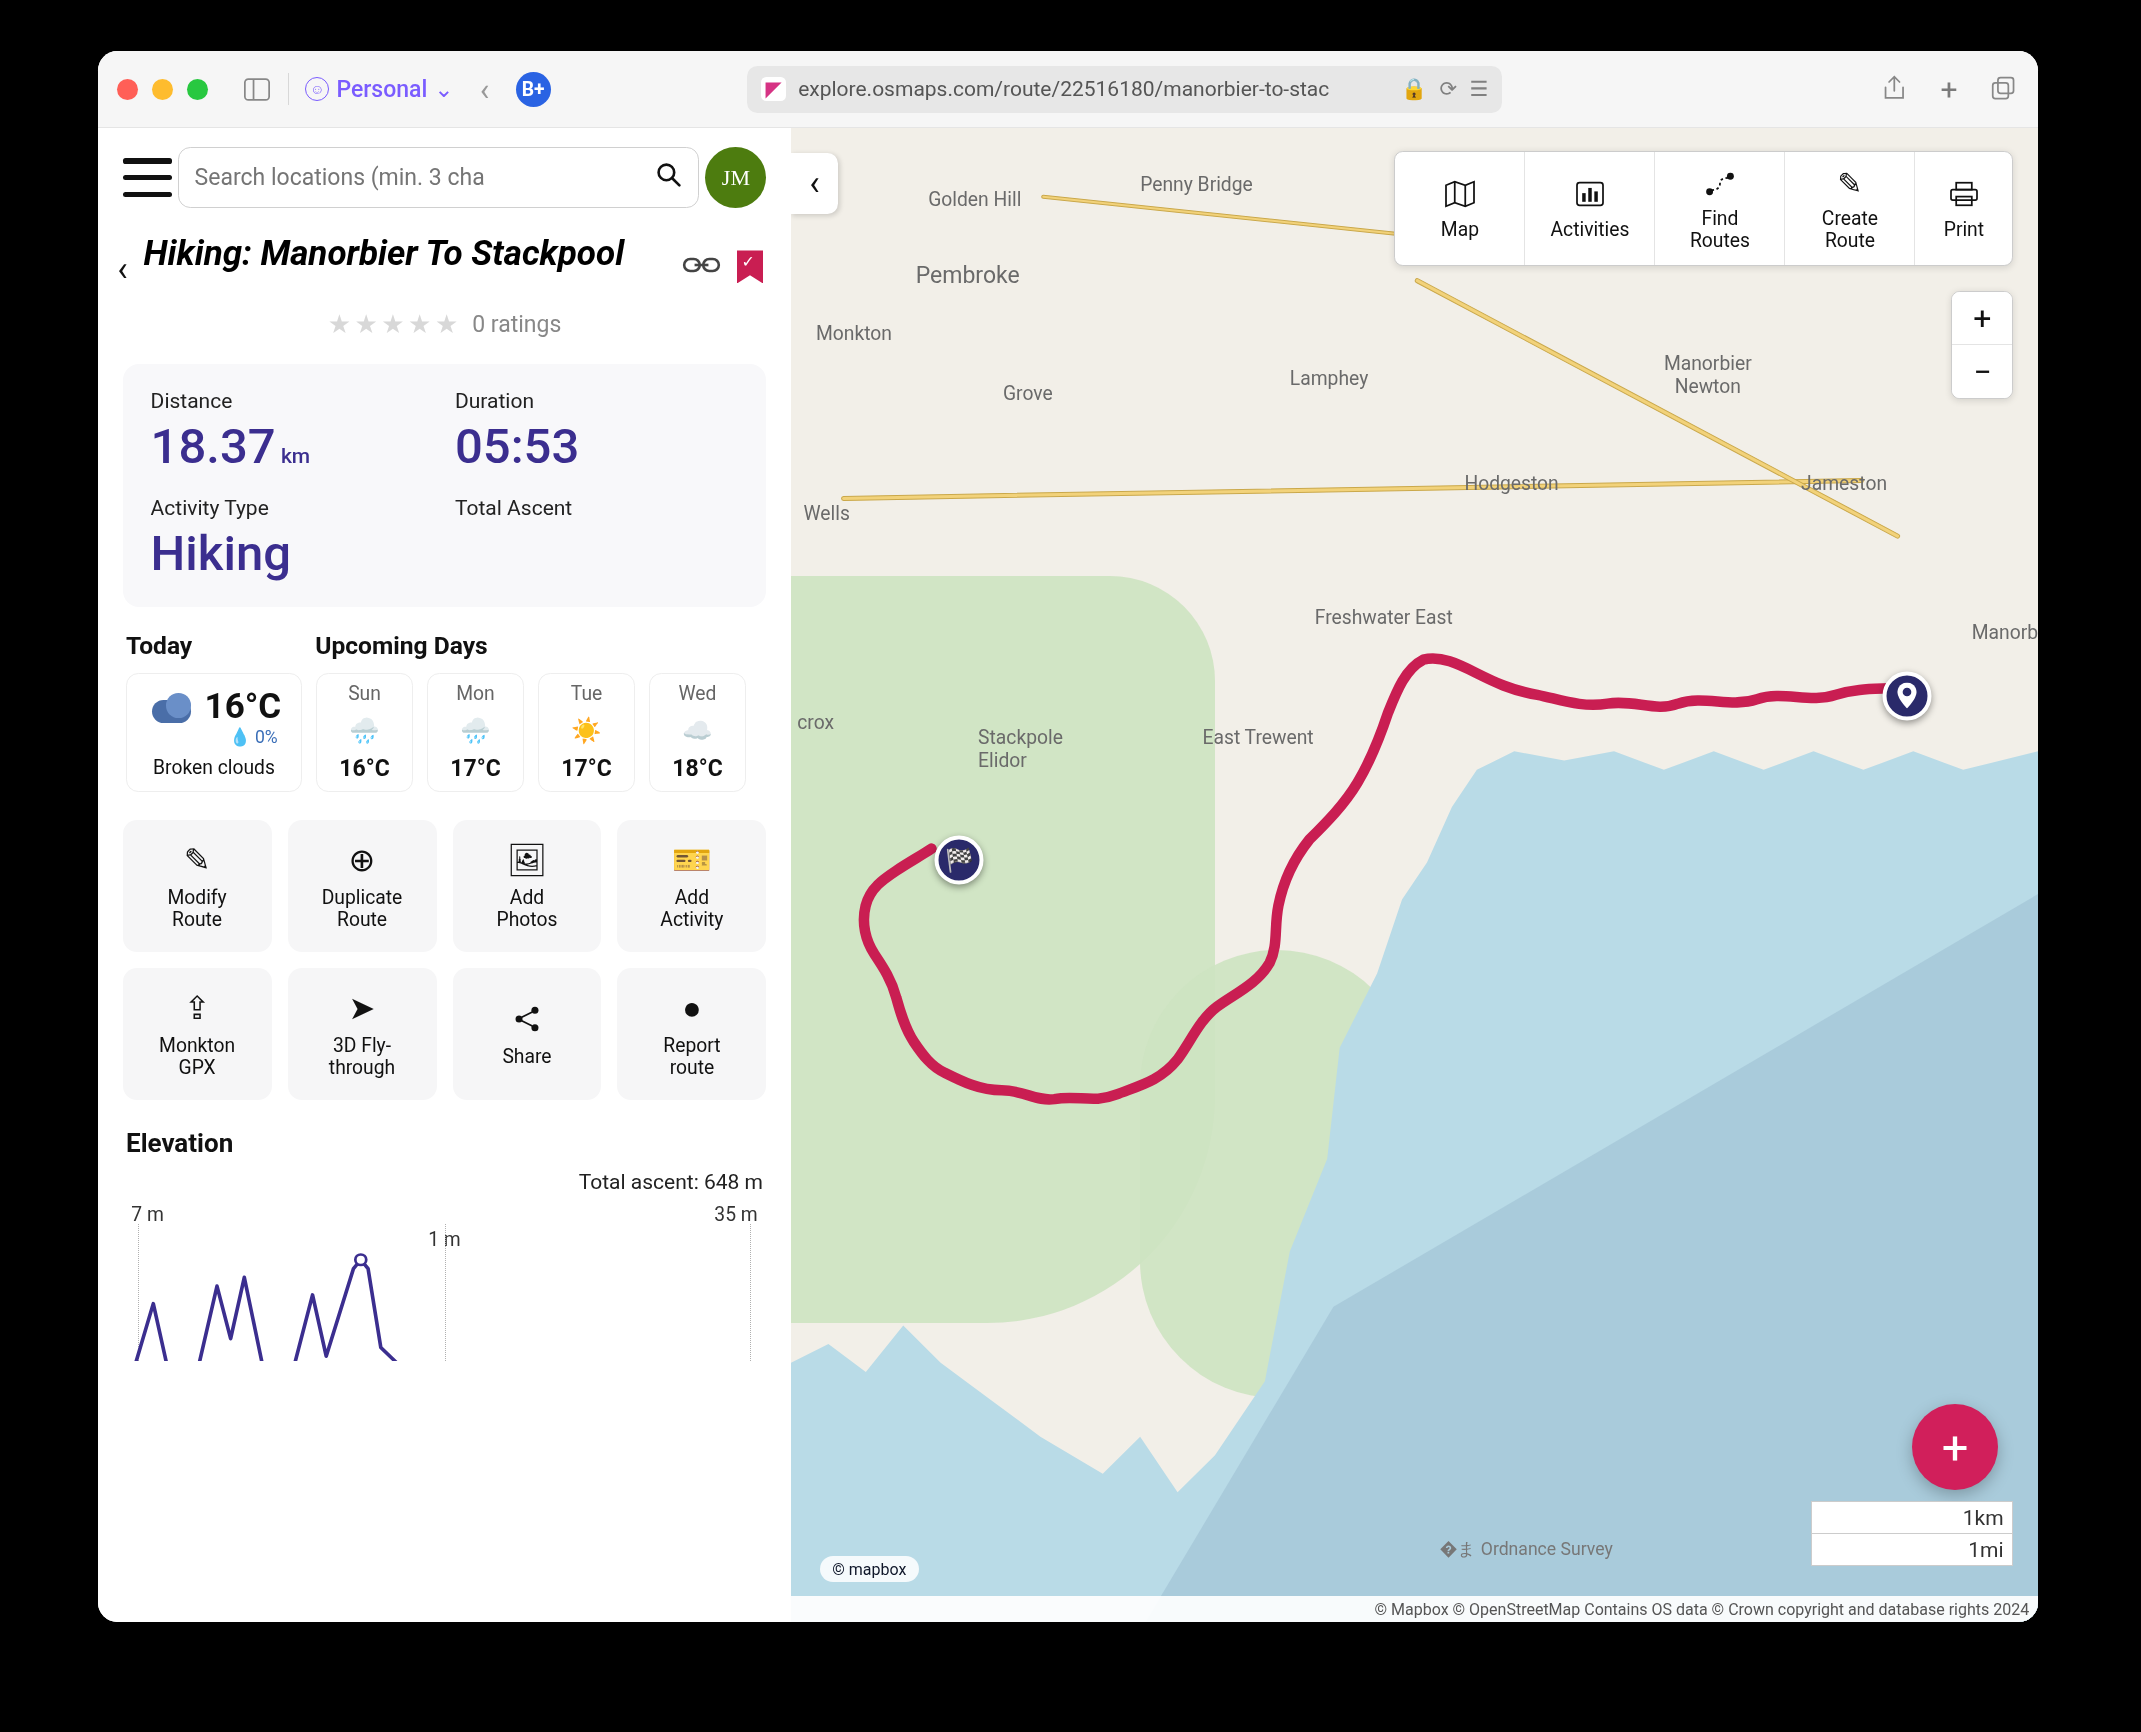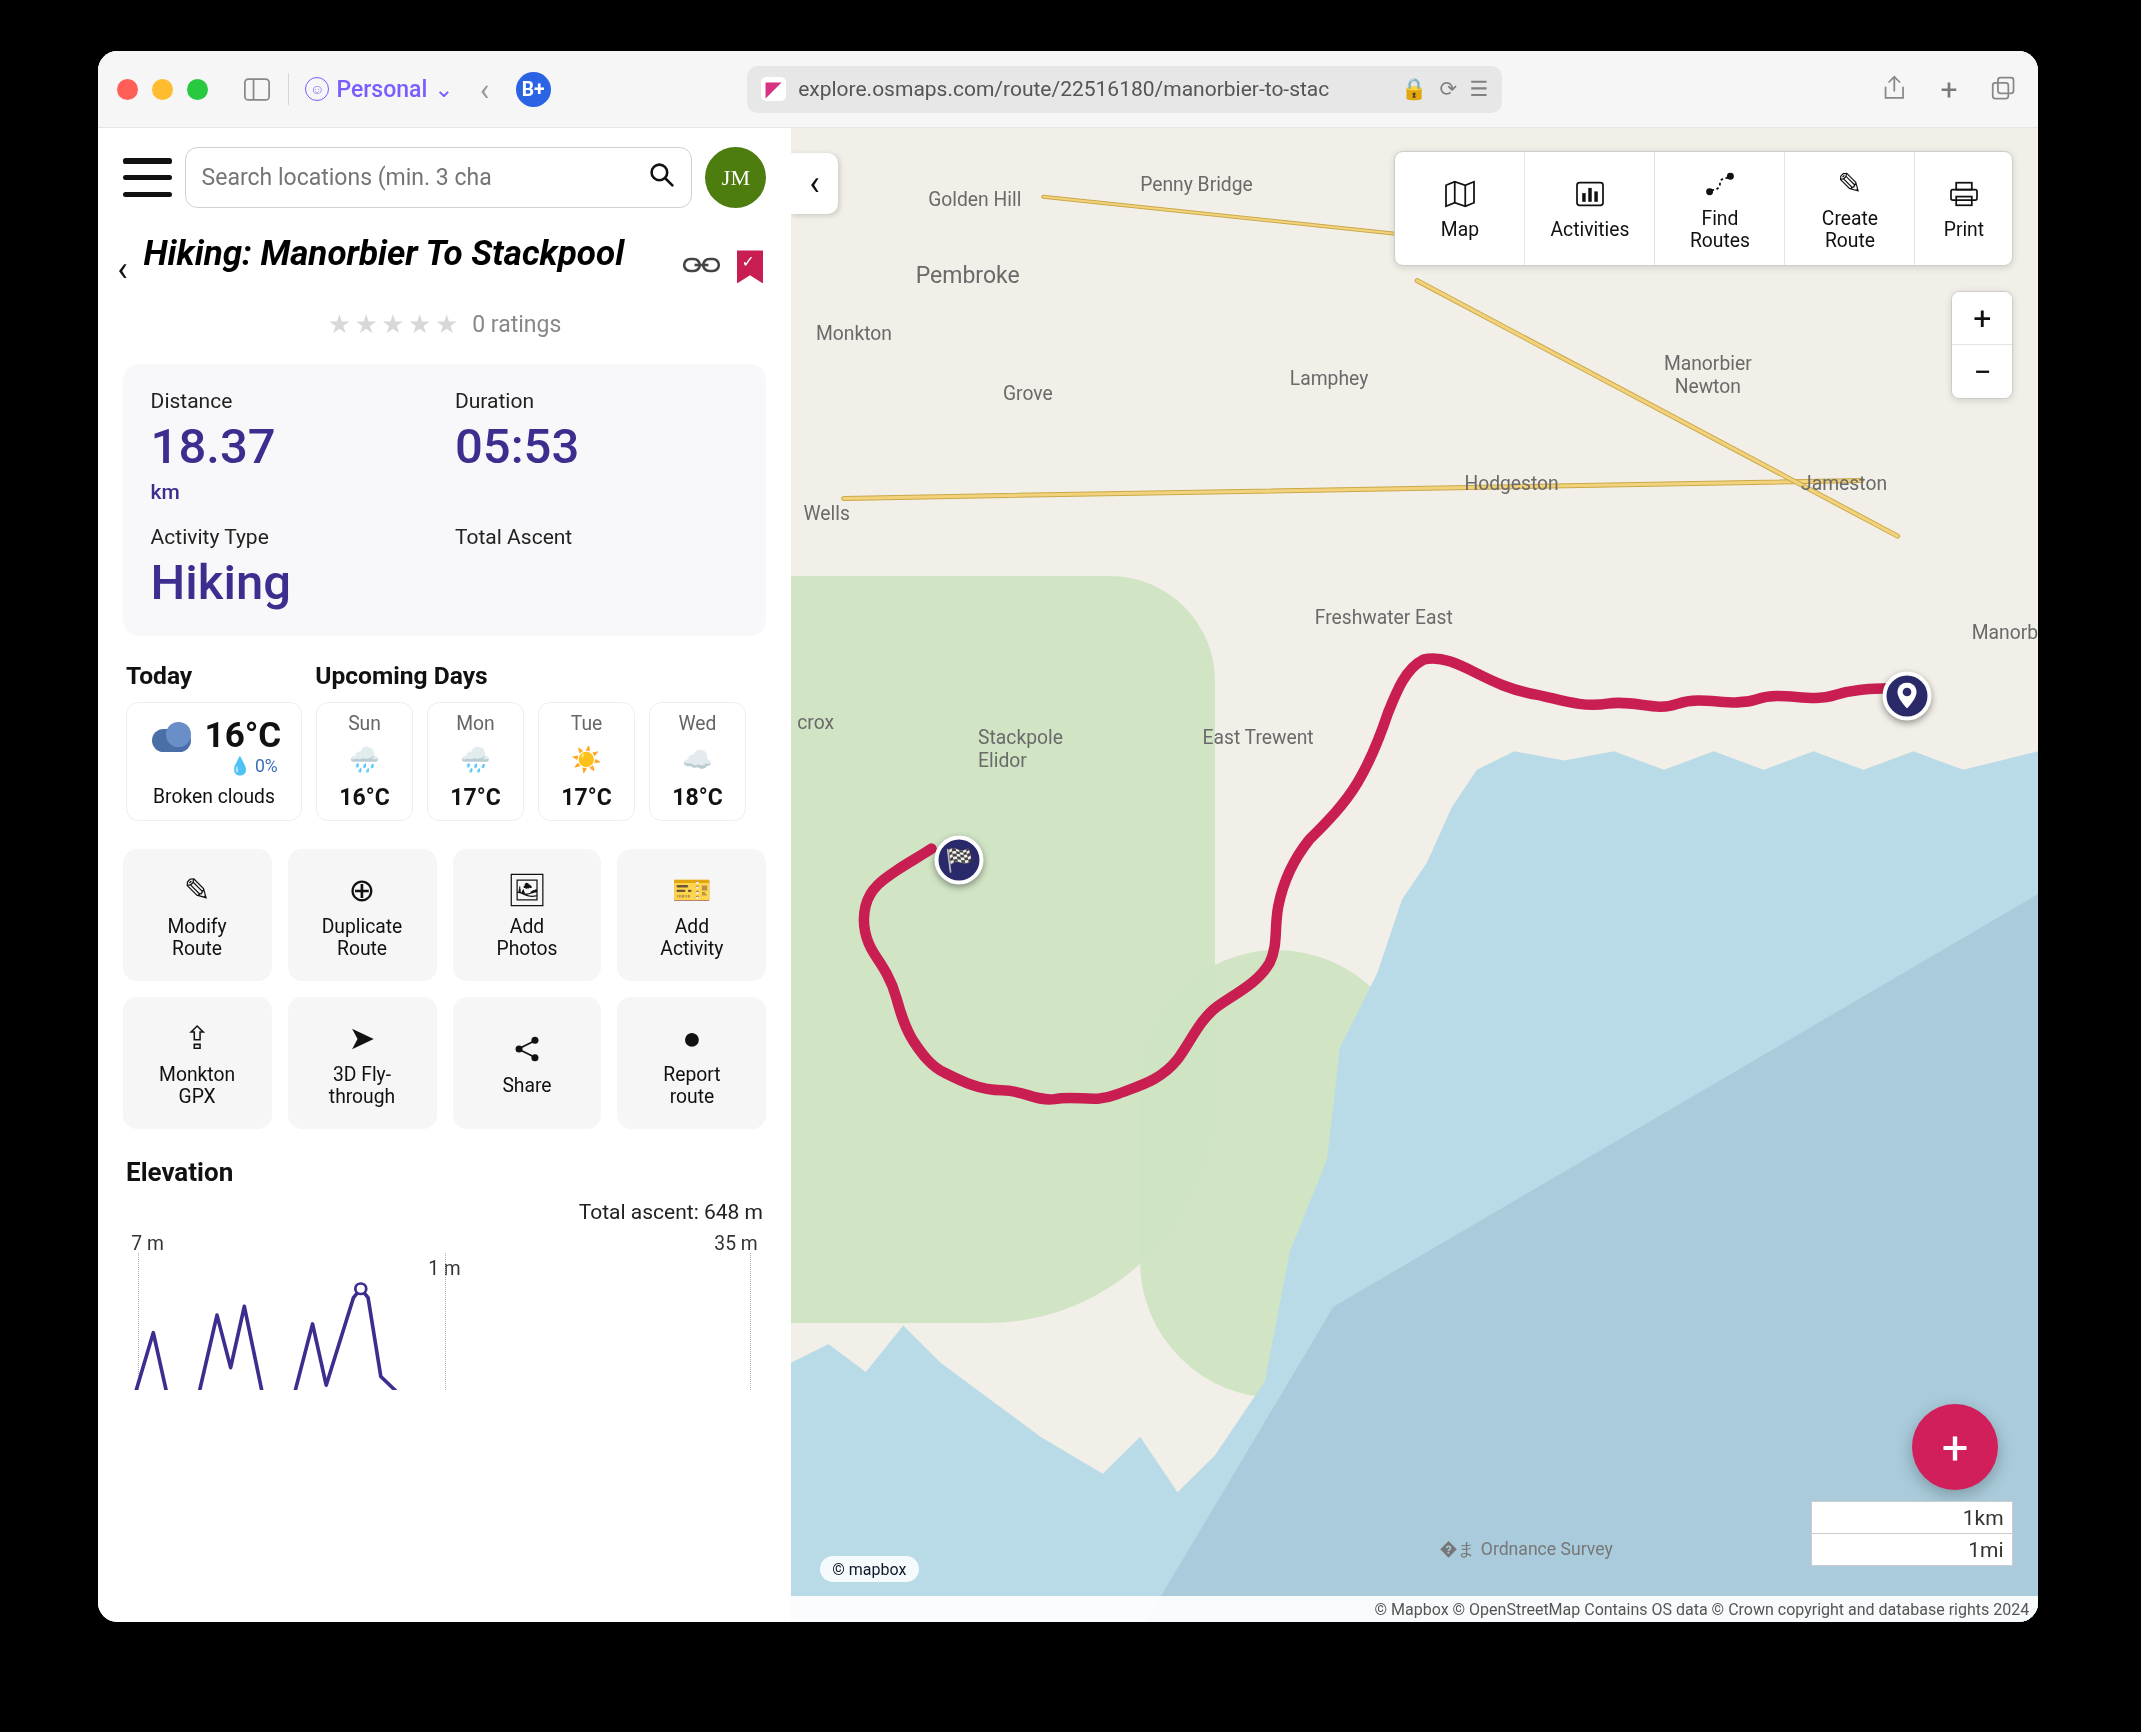--- a/index.html
+++ b/index.html
@@ -39,21 +39,21 @@
   .url-bar .end-icons { display:flex; gap:12.3px; color:#808080; }
   .chrome-right { margin-left:auto; display:flex; gap:24.6px; color:#808080; }
 
   
   .app { flex:1; display:flex; position:relative; min-height:0; }
   .sidebar {
     width: 693px; background:#fff; position:relative; overflow:hidden;
     display:flex; flex-direction:column;
   }
   .sidebar-top {
-    display:flex; align-items:center; gap:13px; padding: 19.3px 24.6px;
+    display:flex; align-items:center; gap:6px; padding: 19.3px 24.6px;
   }
   .hamburger { width:49px; height:39px; display:flex; flex-direction:column; justify-content:space-between; cursor:pointer; }
   .hamburger span { height:5.3px; background:#111; border-radius:2.6px; }
   .search-box {
     flex:1; height:61px; border:0.9px solid #d0d0d0; border-radius:12.3px;
     display:flex; align-items:center; padding:0 16px; gap:12.3px;
   }
   .search-box input {
     flex:1; border:none; outline:none; font-size:23px; color:#888;
   }
@@ -73,21 +73,21 @@
   .bookmark::after{content:"✓";color:#fff;position:absolute;left:4.4px;top:1.8px;font-size:16px;}
 
   .ratings { display:flex; align-items:center; justify-content:center; gap:10.5px; padding:16px 0 24.6px; color:#888; font-size:23px;}
   .stars { color:#d8d8d8; letter-spacing:3.5px; font-size:26px; }
 
   .stats-card {
     margin: 0 24.6px; background:#f8f8fa; border-radius:16px; padding:24.6px 28px;
     display:grid; grid-template-columns: 1fr 1fr; row-gap:21px; column-gap:21px;
   }
   .stat-label { font-size:21px; color:#222; margin-bottom:5.3px; }
-  .stat-value { font-size:49px; font-weight:500; color:#3b2e8f; display:flex; align-items:baseline; gap:5.3px;flex-direction:column;}
+  .stat-value { font-size:49px; font-weight:500; color:#3b2e8f; display:flex; align-items:baseline; gap:5.3px;}
   .stat-value .unit { font-size:21px; color:#3b2e8f; }
 
   .weather { padding:24.6px 28px 8.8px; }
   .weather-heads { display:flex; gap:53px; font-size:24.6px; font-weight:700; color:#111; margin-bottom:12.3px;}
   .weather-heads .upcoming { margin-left:70px; }
   .weather-row { display:flex; gap:14px; align-items:stretch; }
   .today-card {
     width:176px; border:0.9px solid #eee; border-radius:12.3px; padding:12.3px 12.3px 8.8px;
     display:flex; flex-direction:column; align-items:center;
   }

